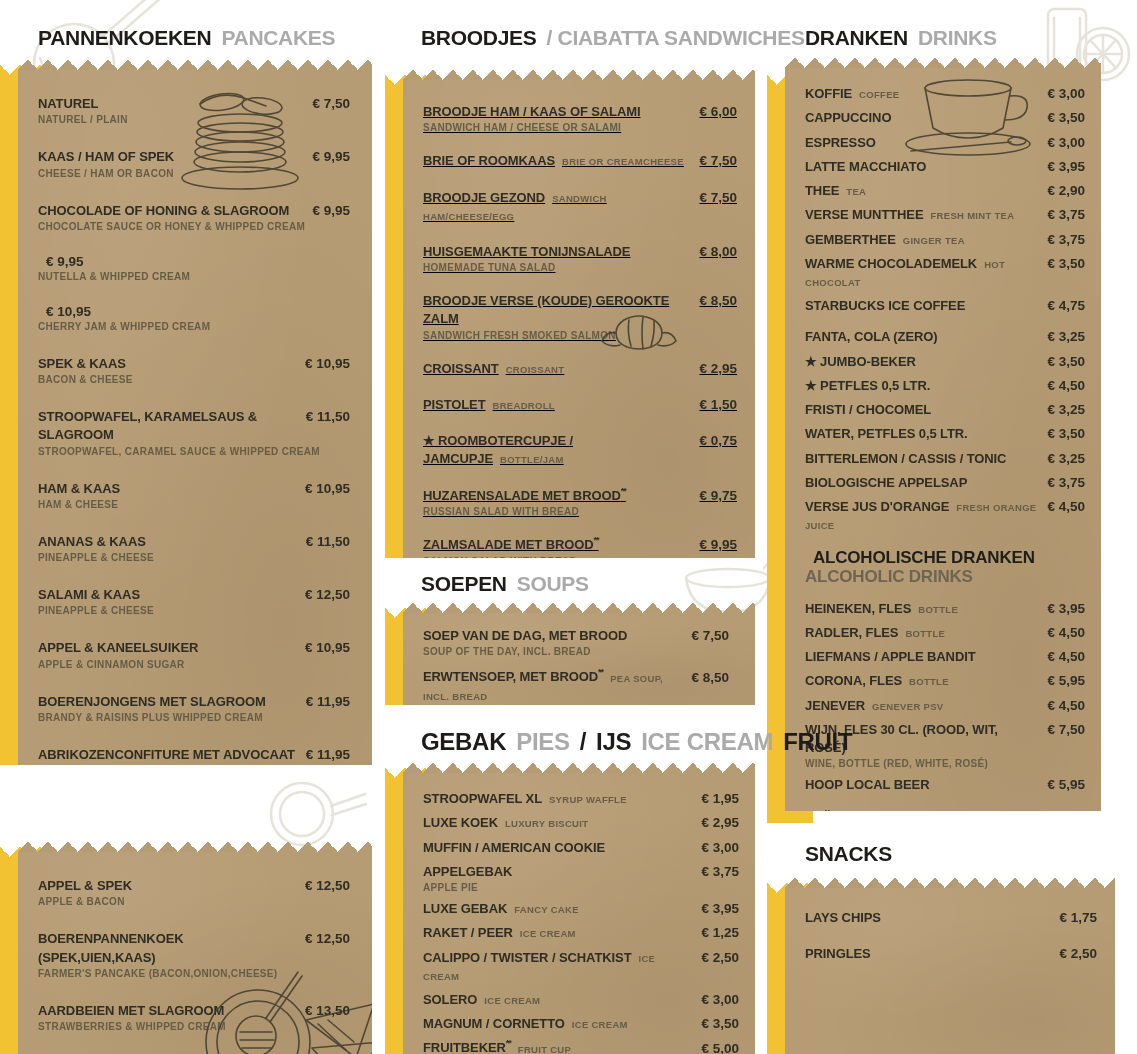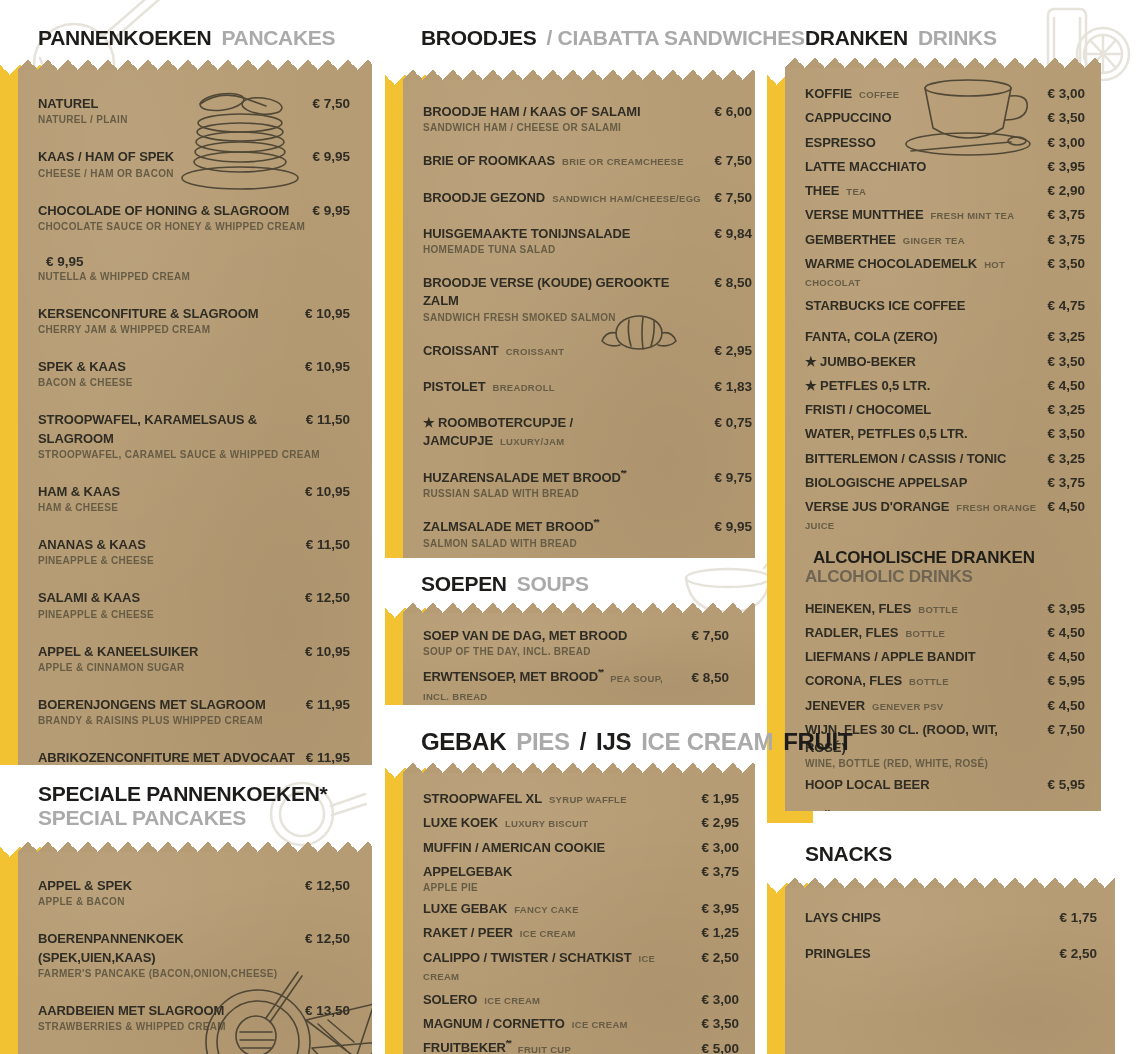--- a/index.html
+++ b/index.html
@@ -24,21 +24,21 @@
                      radial-gradient(ellipse at 75% 80%, rgba(0,0,0,.05), transparent 60%);}
   .panel::before{content:"";position:absolute;left:0;right:0;top:-10px;height:10px;
     background-image:conic-gradient(from 135deg at 50% 0%, var(--kraft) 90deg, transparent 90.5deg);
     background-size:20px 10px;background-repeat:repeat-x;}
   .ystrip{position:absolute;background:var(--yellow);z-index:1;width:46px;}
   .ystrip::before{content:"";position:absolute;left:0;right:0;top:-10px;height:10px;
     background-image:conic-gradient(from 135deg at 50% 0%, var(--yellow) 90deg, transparent 90.5deg);
     background-size:20px 10px;background-position:10px 0;background-repeat:repeat-x;}
   .content{position:absolute;inset:0;overflow:hidden;}
   .pad-c1{padding:24px 22px 8px 20px;}
-  .pad-c2{padding:22px 3px 8px 20px;}
+  .pad-c2{padding:22px 18px 8px 20px;text-decoration:underline;}
   .pad-soep{padding:13px 26px 6px 20px;}
   .pad-dense{padding:16px 16px 8px 20px;}
   .pad-snack{padding:20px 18px 24px 20px;}
 
   
   .item{margin-bottom:20px;}
   .roomy .item{margin-bottom:22px;}
   .mid .item{margin-bottom:18px;}
   .soep .item{margin-bottom:10px;}
   .dense .item{margin-bottom:6px;}
@@ -94,24 +94,20 @@
   </svg>
   <svg class="watermark" style="left:680px;top:550px" width="100" height="72" viewBox="0 0 100 72">
     <g class="wm">
         <ellipse cx="48" cy="28" rx="42" ry="9"></ellipse>
         <path d="M6 28 Q10 62 48 62 Q86 62 90 28"></path>
         <path d="M84 18 L98 2"></path>
       </g>
   </svg>
 
   <header class="col-header" style="left:38px;top:26px"><span class="hpart tone-black">PANNENKOEKEN</span><span class="hpart tone-gray">PANCAKES</span></header>
-  <header class="col-header stacked" style="left:38px;top:782px">
-      <div class="hpart tone-black">SPECIALE PANNENKOEKEN*</div>
-      <div class="hpart tone-gray">SPECIAL PANCAKES</div>
-    </header>
   <header class="col-header" style="left:421px;top:26px"><span class="hpart tone-black">BROODJES</span><span class="hpart tone-gray">/ CIABATTA SANDWICHES</span></header>
   <header class="col-header" style="left:421px;top:572px"><span class="hpart tone-black">SOEPEN</span><span class="hpart tone-gray">SOUPS</span></header>
   <header class="col-header" style="left:421px;top:728px;font-size:24px"><span class="hpart tone-black">GEBAK</span><span class="hpart tone-gray">PIES</span><span class="hpart tone-black">/</span><span class="hpart tone-black">IJS</span><span class="hpart tone-gray">ICE CREAM</span><span class="hpart tone-black">FRUIT</span></header>
   <header class="col-header" style="left:805px;top:26px"><span class="hpart tone-black">DRANKEN</span><span class="hpart tone-gray">DRINKS</span></header>
   <header class="col-header" style="left:805px;top:842px"><span class="hpart tone-black">SNACKS</span></header>
 
   <div class="ystrip" style="left:0;top:75px;height:690px"></div>
   <div class="ystrip" style="left:0;top:857px;height:197px"></div>
   <div class="ystrip" style="left:385px;top:85px;height:473px"></div>
   <div class="ystrip" style="left:385px;top:618px;height:87px"></div>
@@ -157,21 +153,20 @@
     <div class="bsub">CHOCOLATE SAUCE OR HONEY &amp; WHIPPED CREAM</div>
   </div>
           <div class="item">
     <div class="row">
       <span class="price">€ 9,95</span>
     </div>
     <div class="bsub">NUTELLA &amp; WHIPPED CREAM</div>
   </div>
           <div class="item">
     <div class="row">
-      <div class="left"><span class="title">KERSENCONFITURE &amp; SLAGROOM</span></div>
       <span class="price">€ 10,95</span>
     </div>
     <div class="bsub">CHERRY JAM &amp; WHIPPED CREAM</div>
   </div>
           <div class="item">
     <div class="row">
       <div class="left"><span class="title">SPEK &amp; KAAS</span></div>
       <span class="price">€ 10,95</span>
     </div>
     <div class="bsub">BACON &amp; CHEESE</div>
@@ -298,48 +293,48 @@
           <div class="item">
     <div class="row">
       <div class="left"><span class="title">BROODJE GEZOND</span><span class="isub">SANDWICH HAM/CHEESE/EGG</span></div>
       <span class="price">€ 7,50</span>
     </div>
 
   </div>
           <div class="item">
     <div class="row">
       <div class="left"><span class="title">HUISGEMAAKTE TONIJNSALADE</span></div>
-      <span class="price">€ 9,84</span>
+      <span class="price">€ 8,00</span>
     </div>
     <div class="bsub">HOMEMADE TUNA SALAD</div>
   </div>
           <div class="item">
     <div class="row">
       <div class="left"><span class="title">BROODJE VERSE (KOUDE) GEROOKTE ZALM</span></div>
       <span class="price">€ 8,50</span>
     </div>
     <div class="bsub">SANDWICH FRESH SMOKED SALMON</div>
   </div>
           <div class="item">
     <div class="row">
       <div class="left"><span class="title">CROISSANT</span><span class="isub">CROISSANT</span></div>
       <span class="price">€ 2,95</span>
     </div>
 
   </div>
           <div class="item">
     <div class="row">
       <div class="left"><span class="title">PISTOLET</span><span class="isub">BREADROLL</span></div>
-      <span class="price">€ 1,83</span>
-    </div>
-
-  </div>
-          <div class="item">
-    <div class="row">
-      <div class="left"><span class="title">★ ROOMBOTERCUPJE / JAMCUPJE</span><span class="isub">LUXURY/JAM</span></div>
+      <span class="price">€ 1,50</span>
+    </div>
+
+  </div>
+          <div class="item">
+    <div class="row">
+      <div class="left"><span class="title">★ ROOMBOTERCUPJE / JAMCUPJE</span><span class="isub">BOTTLE/JAM</span></div>
       <span class="price">€ 0,75</span>
     </div>
 
   </div>
           <div class="item">
     <div class="row">
       <div class="left"><span class="title">HUZARENSALADE MET BROOD</span><sup class="supmark">**</sup></div>
       <span class="price">€ 9,75</span>
     </div>
     <div class="bsub">RUSSIAN SALAD WITH BREAD</div>

